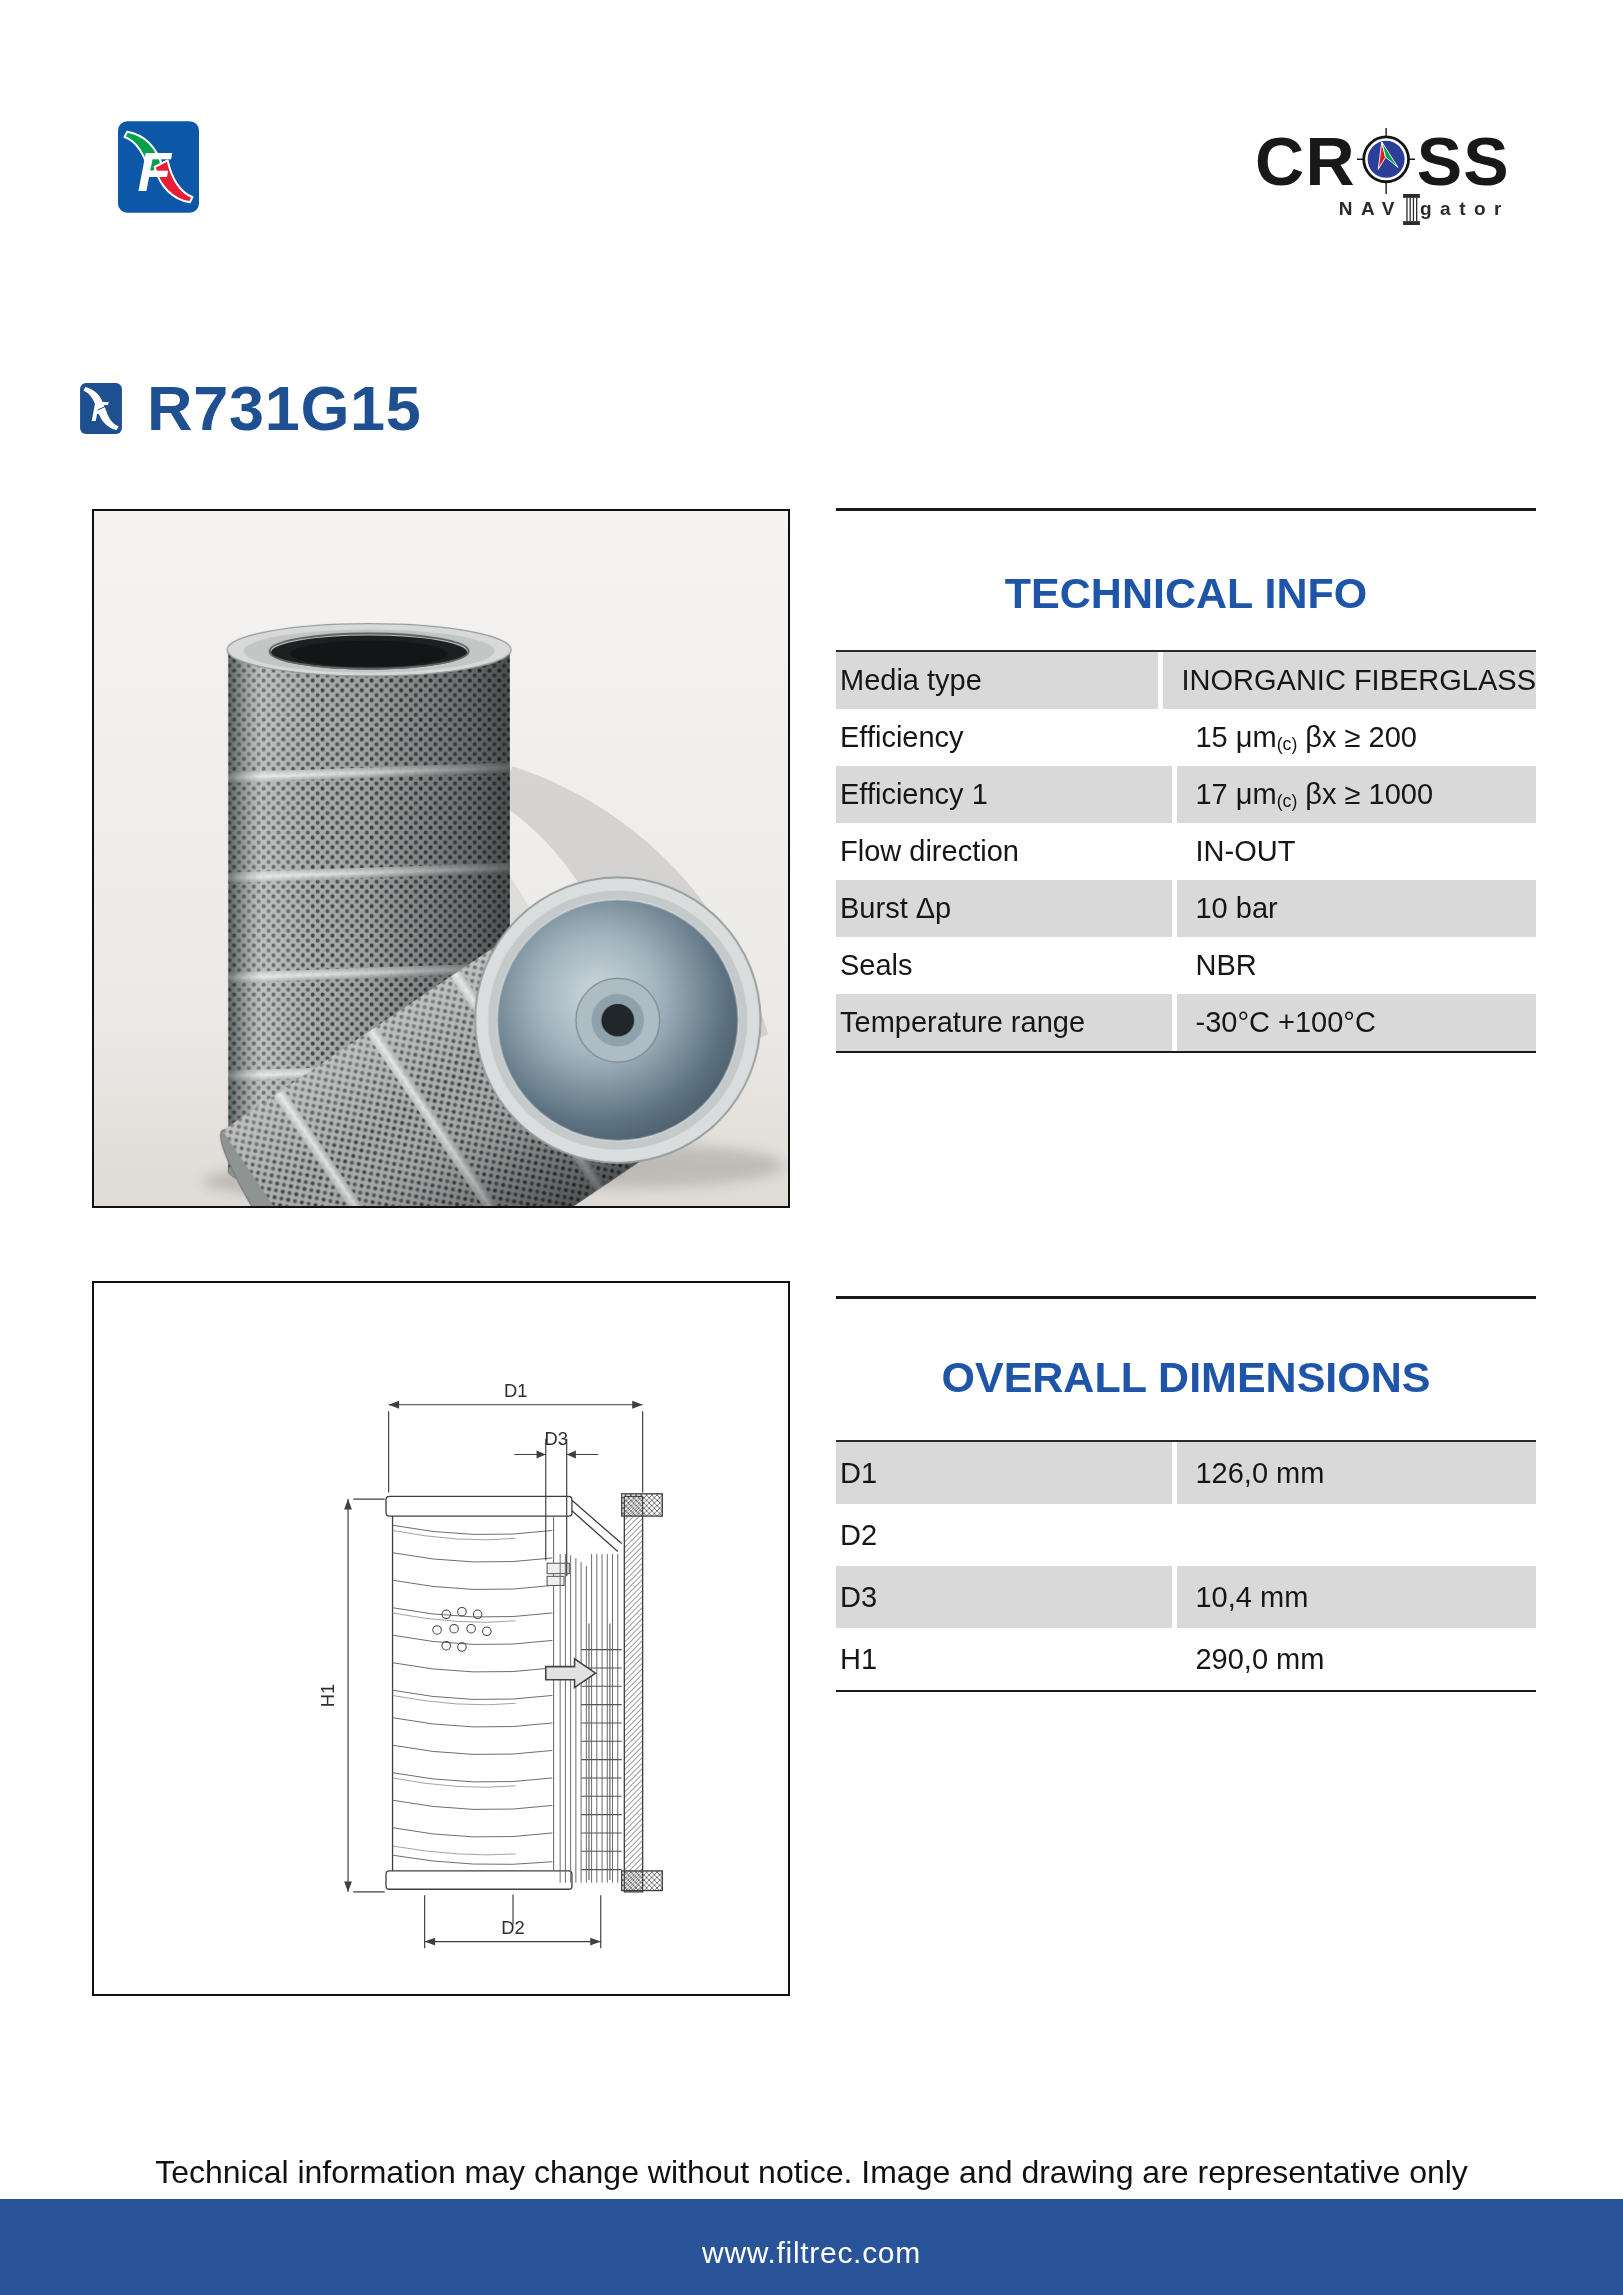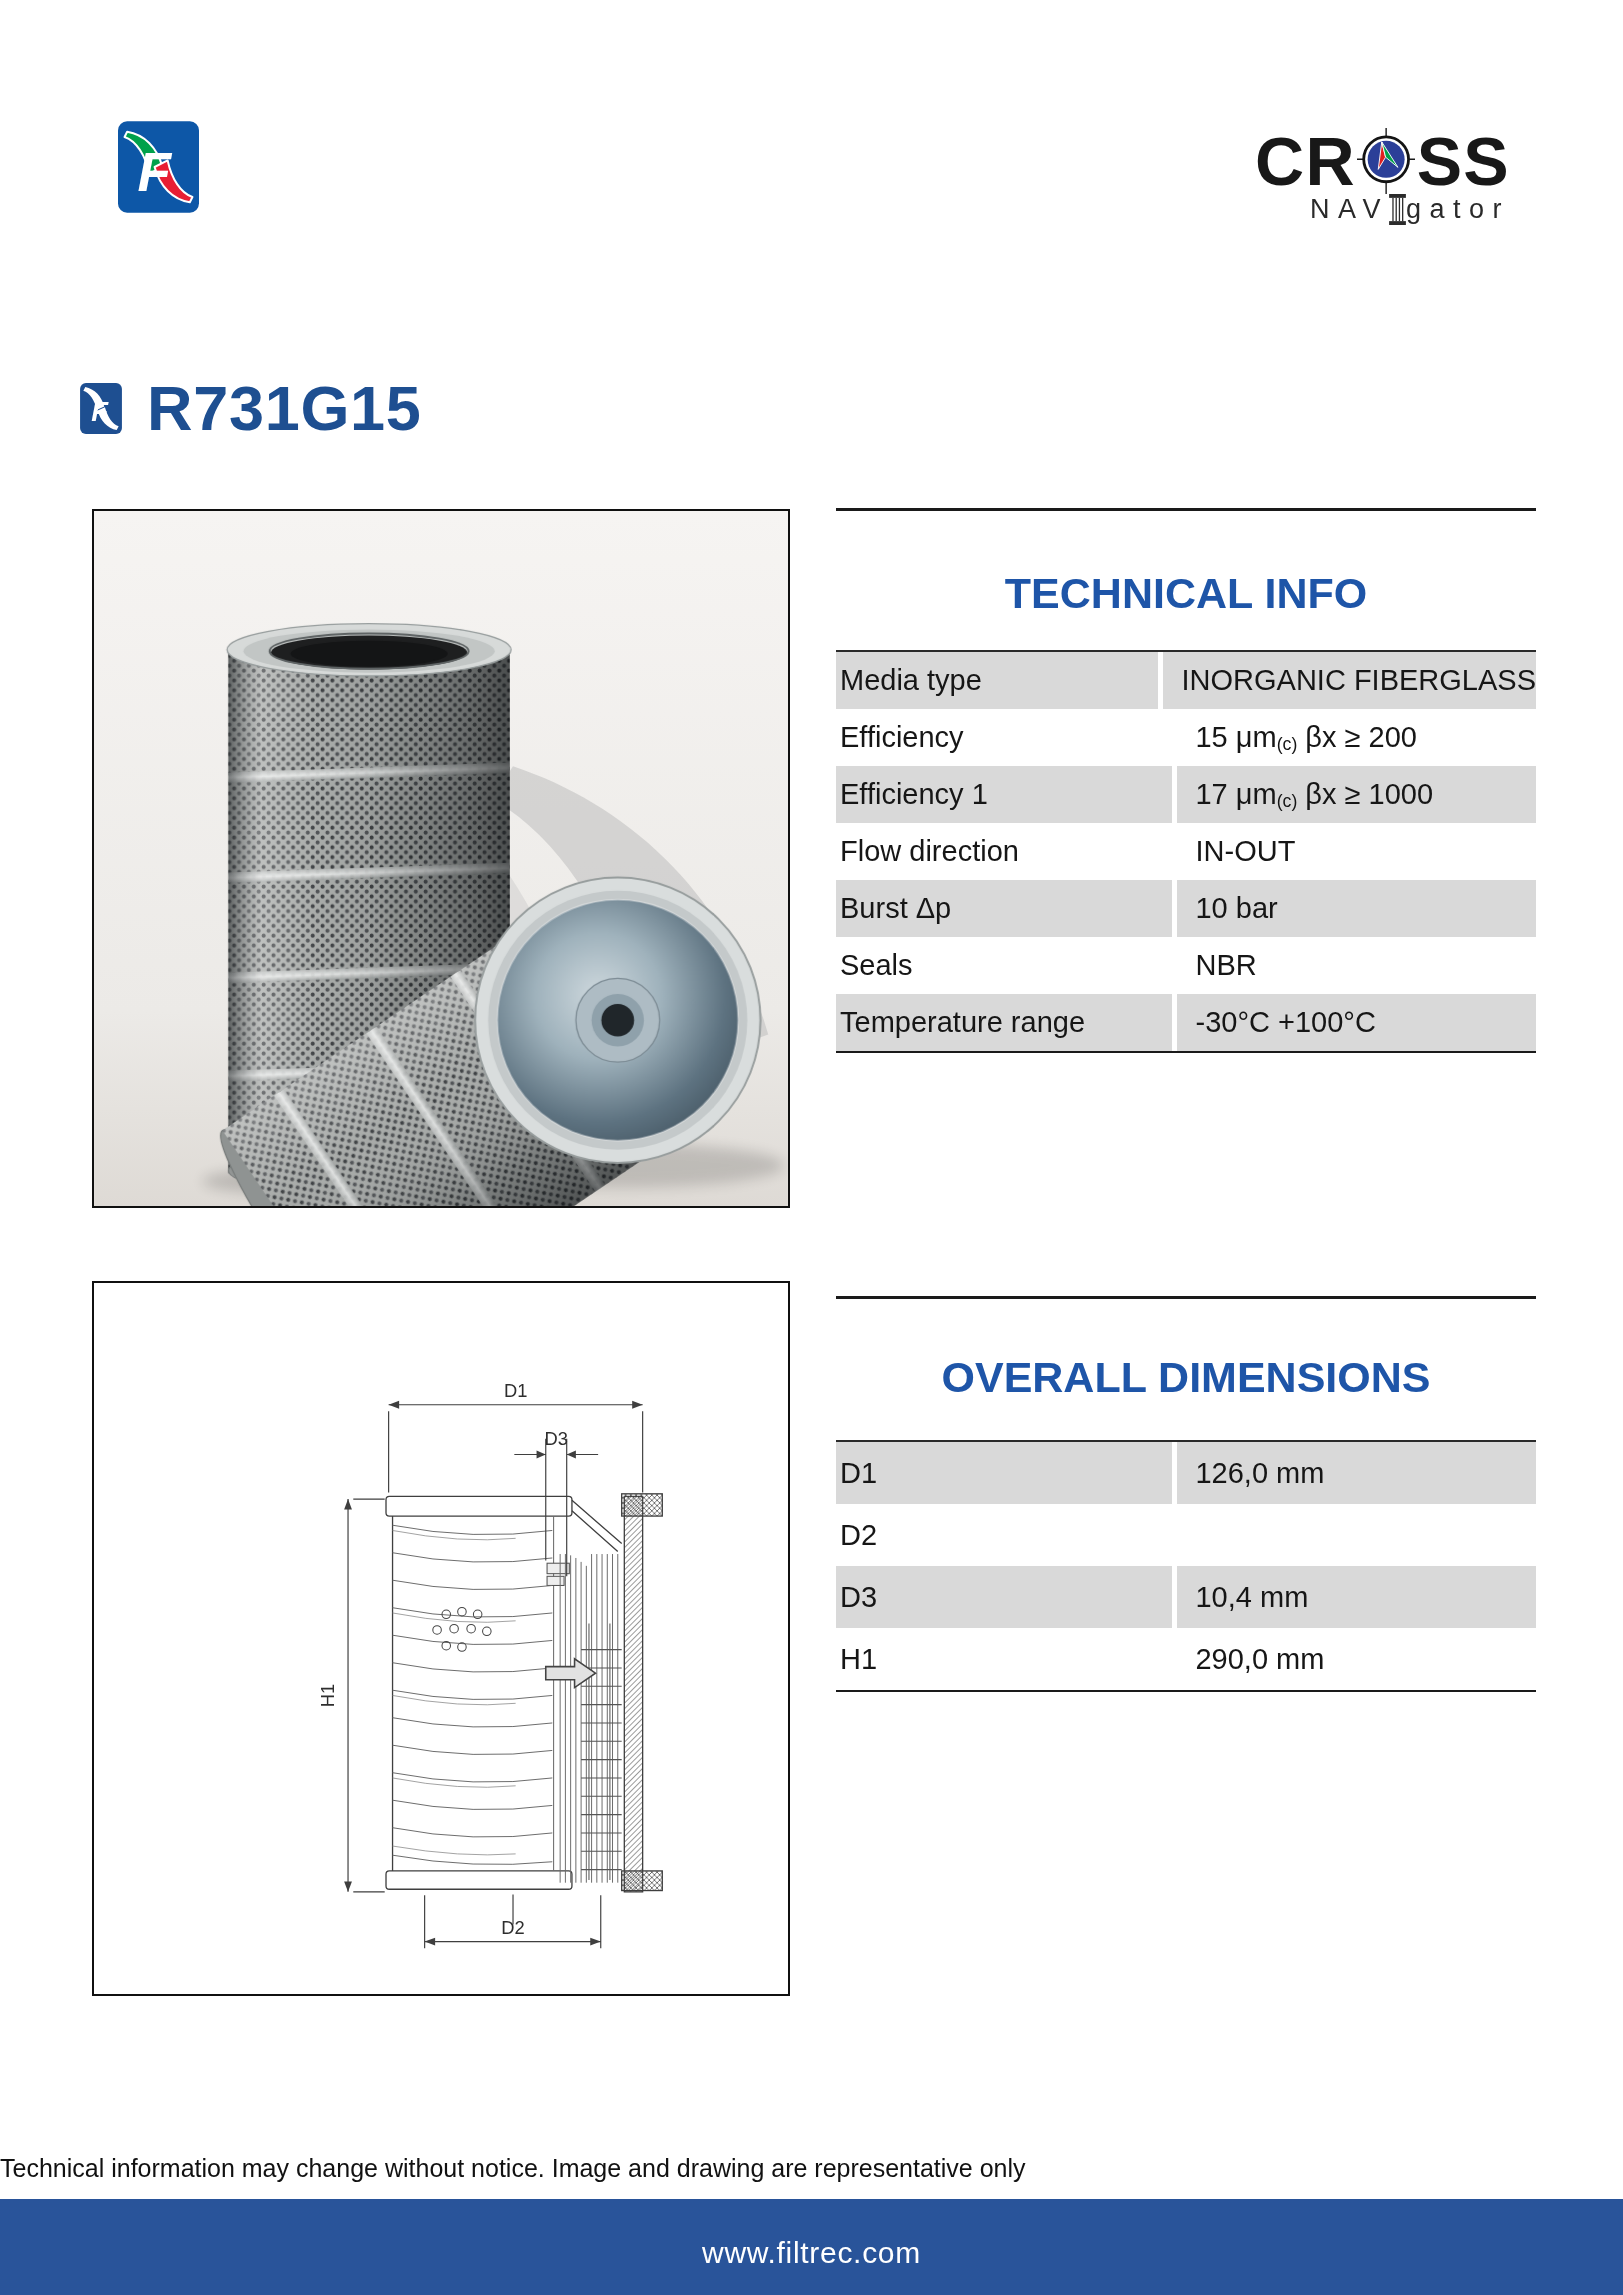--- a/index.html
+++ b/index.html
@@ -18,21 +18,21 @@
   .brand{position:absolute;left:118px;top:121px;display:flex;align-items:center}
   .brand .wordmark{font-size:51px;font-weight:800;color:var(--brand_blue);
     letter-spacing:0px;margin-left:25px;line-height:92px}
   .brand .reg{font-size:18.3px;font-weight:700;color:var(--brand_blue);
     vertical-align:super;position:relative;top:-26px;left:3.9px}
   .cross{position:absolute;left:1255px;top:123px;width:255px}
   .cross-row1{display:flex;align-items:center;justify-content:flex-start;
     font-size:68px;font-weight:800;color:#181818;line-height:1;letter-spacing:1.3px}
   .cross-row1 svg{margin:0 1.3px}
   .cross-row2{display:flex;align-items:center;justify-content:flex-end;
-    margin-top:-5.2px;font-size:27px;font-weight:400;color:#2a2a2a;letter-spacing:8.5px}
+    margin-top:-5.2px;font-size:19px;font-weight:700;color:#2a2a2a;letter-spacing:8.5px}
   
   .title-row{position:absolute;left:80px;top:372px;display:flex;align-items:center;gap:25px}
   .title-row .code{font-size:63px;font-weight:700;color:var(--title_blue);letter-spacing:0.7px}
   
   .photo-box{position:absolute;left:92px;top:509px;width:698px;height:699px;
     border:2px solid #101010;background:#f2f0ee}
   .drawing-box{position:absolute;left:92px;top:1281px;width:698px;height:715px;
     border:2px solid #101010;background:#fff}
   .photo-box svg,.drawing-box svg{display:block;width:100%;height:100%}
   
@@ -46,22 +46,22 @@
   .t-tech{top:650px}.t-dims{top:1440px}
   .trow{display:flex;width:100%}
   .t-tech .trow{height:57px}
   .t-dims .trow{height:62px}
   .trow .cl{width:336px;margin-right:5.2px;display:flex;align-items:center;
     padding-left:4px;font-size:29px}
   .trow .cv{flex:1;display:flex;align-items:center;padding-left:18.3px;font-size:29px;white-space:pre}
   .trow.g .cl,.trow.g .cv{background:var(--row_gray)}
   .trow .cv sub{font-size:17.7px;position:relative;top:6.5px}
   
-  .disclaimer{position:absolute;left:0;top:2154px;width:100%;text-align:left;
-    font-size:25px;color:#111}
+  .disclaimer{position:absolute;left:0;top:2154px;width:100%;text-align:center;
+    font-size:32px;color:#111}
   .footbar{position:absolute;left:0;top:2199px;width:100%;height:107px;
     background:var(--bar_blue);display:flex;align-items:center;justify-content:center}
   .footbar .url{font-size:30px;color:#ffffff;letter-spacing:0.7px;text-decoration:none}
   svg text{font-family:"Liberation Sans",sans-serif}
 </style>
 </head>
 <body>
 
 <div class="page">
 

